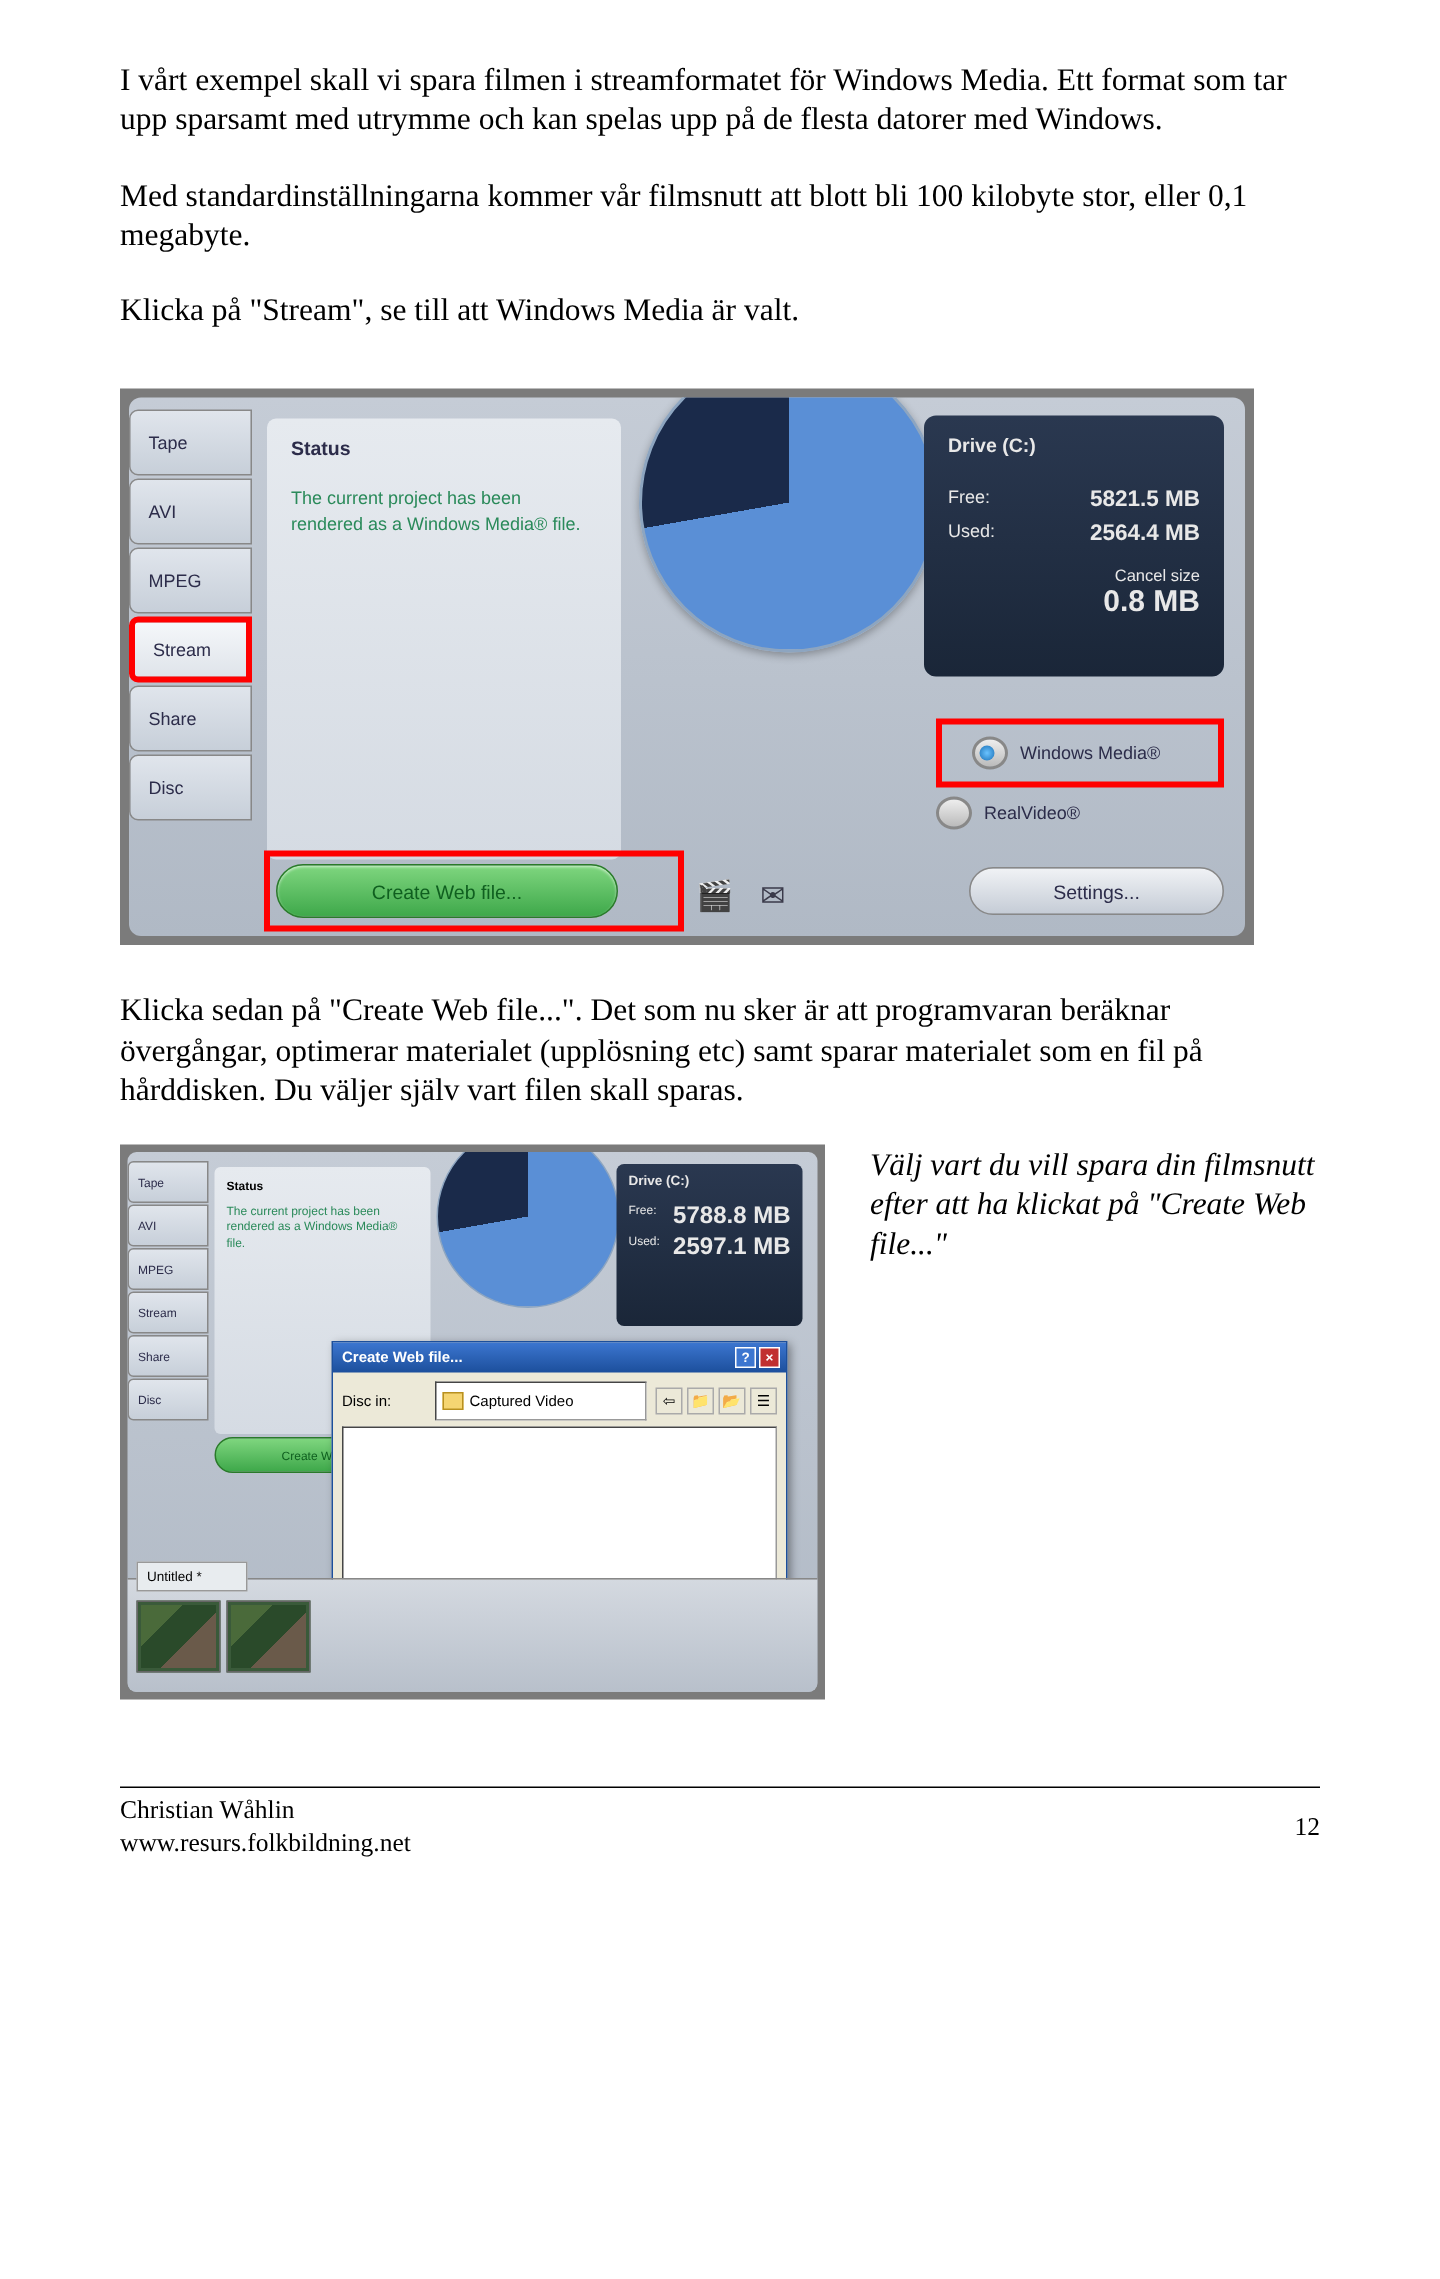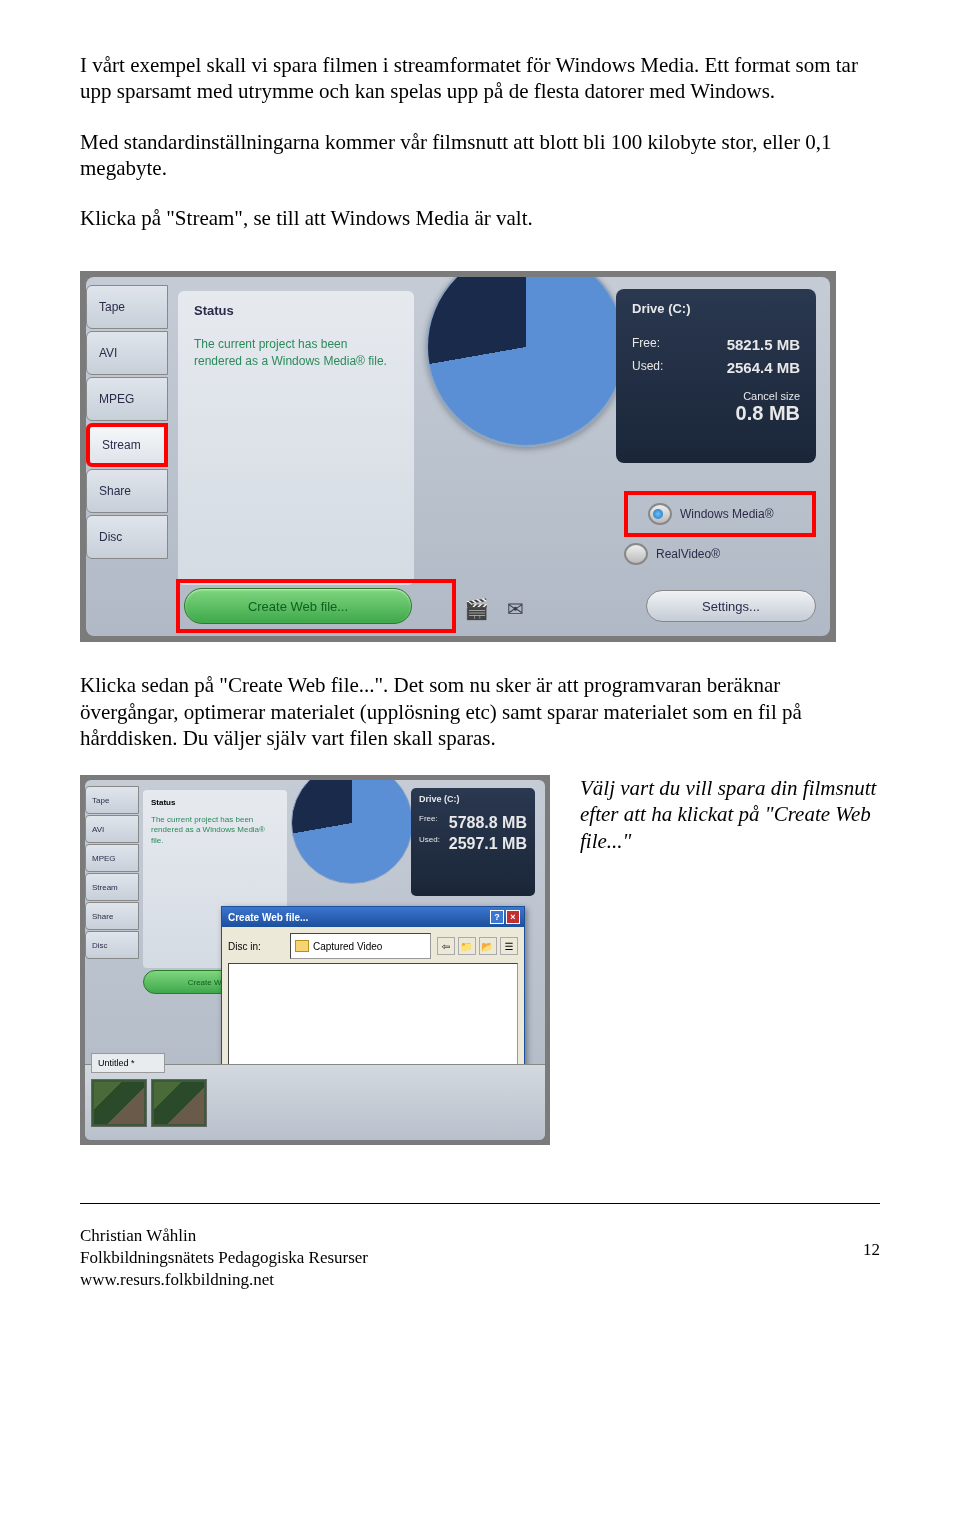--- a/index.html
+++ b/index.html
@@ -4,21 +4,21 @@
 <style>
   * { box-sizing: border-box; margin: 0; padding: 0; }
   body {
     font-family: "Times New Roman", Times, serif;
     width: 960px;
     margin: 0 auto;
     background: #fff;
     color: #000;
     padding: 40px 80px 30px 80px;
   }
-  .para { font-size: 21px; line-height: 1.25; margin-bottom: 24px; margin-top: 12px; }
+  .para { font-size: 21px; line-height: 1.25; margin-bottom: 24px; }
   .screenshot1 {
     width: 756px;
     height: 371px;
     background: #7b7b7b;
     padding: 6px;
     margin: 40px 0 30px 0;
     position: relative;
   }
   .ss1-inner {
     width: 100%; height: 100%;
@@ -285,21 +285,21 @@
   }
   .side-text { font-size: 21px; line-height: 1.25; }
   .side-text p { margin-bottom: 24px; font-style: italic; }
   .footer {
     margin-top: 58px;
     border-top: 1px solid #000;
     padding-top: 4px;
     display: flex; justify-content: space-between;
     font-size: 17px;
   }
-  .footer-left { line-height: 1.3; margin-top: 17px; }
+  .footer-left { line-height: 1.3; }
   .footer-right { font-size: 17px; align-self: center; }
 </style>
 </head>
 <body>
 
 <p class="para">I vårt exempel skall vi spara filmen i streamformatet för Windows Media. Ett format som tar upp sparsamt med utrymme och kan spelas upp på de flesta datorer med Windows.</p>
 <p class="para">Med standardinställningarna kommer vår filmsnutt att blott bli 100 kilobyte stor, eller 0,1 megabyte.</p>
 <p class="para">Klicka på "Stream", se till att Windows Media är valt.</p>
 
 <div class="screenshot1">
@@ -473,17 +473,16 @@
   </div>
 
   <div class="side-text">
     <p>Välj vart du vill spara din filmsnutt efter att ha klickat på "Create Web file..."</p>
   </div>
 </div>
 
 <div class="footer">
   <div class="footer-left">
     <div>Christian Wåhlin</div>
-    <div>Folkbildningsnätets Pedagogiska Resurser</div>
     <div>www.resurs.folkbildning.net</div>
   </div>
   <div class="footer-right">12</div>
 </div>
 
 </body></html>

